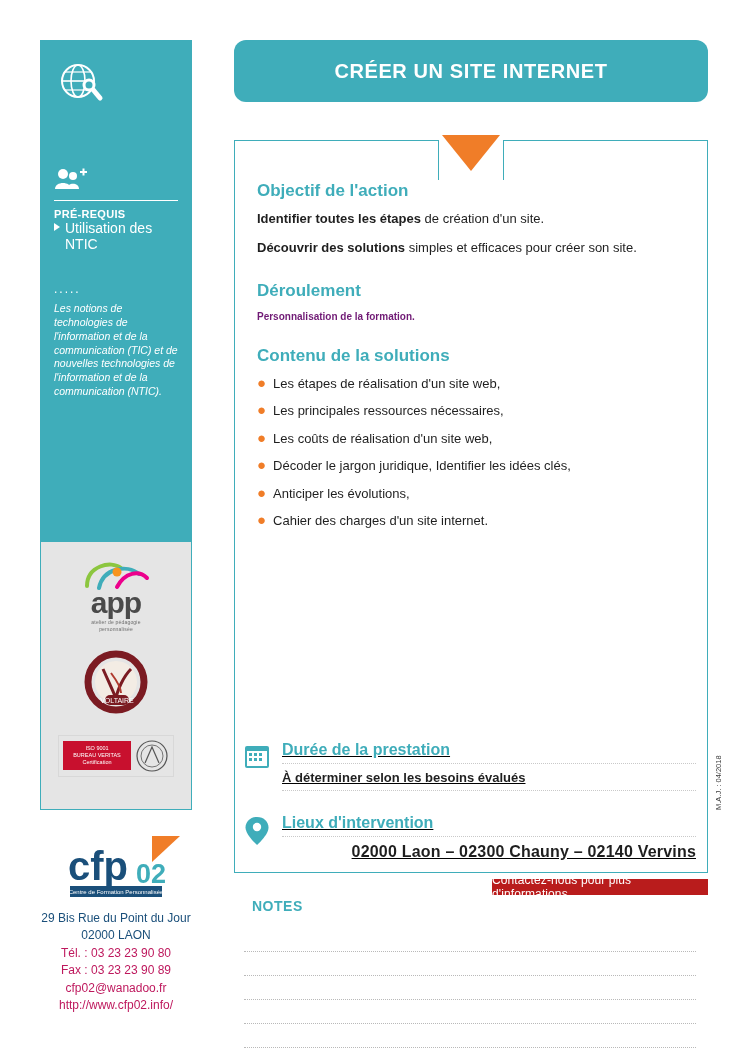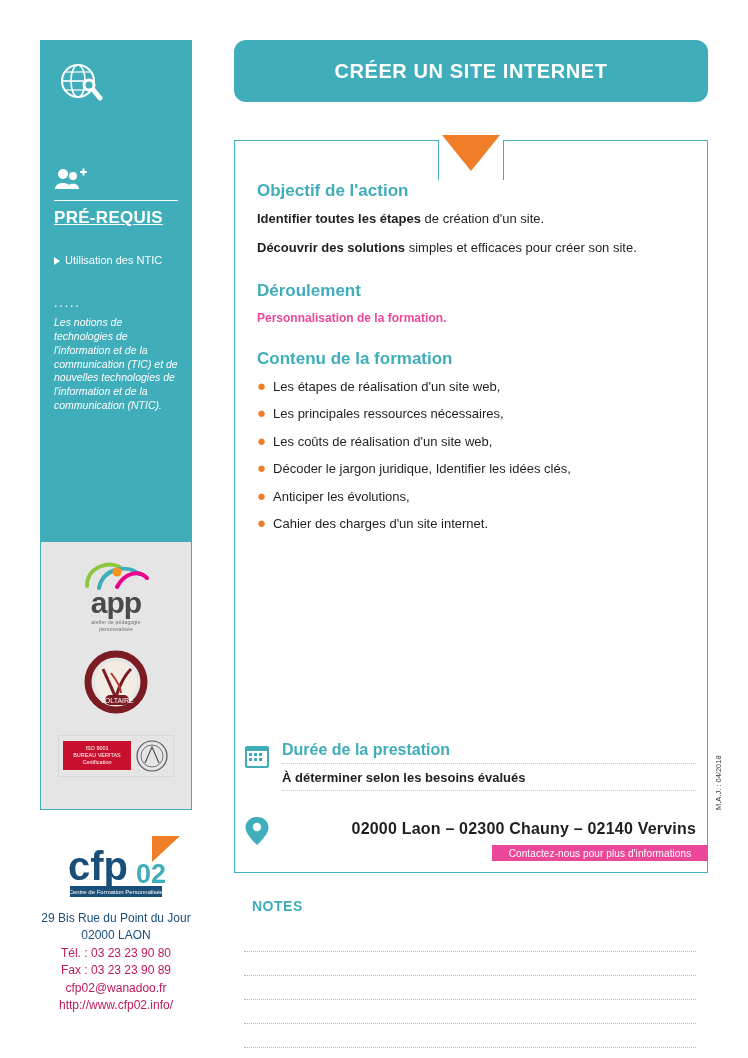--- a/index.html
+++ b/index.html
@@ -38,28 +38,26 @@
   .person-icon {
     margin-bottom: 6px;
   }
   .prereq-rule {
     border: none;
     border-top: 1px solid #ffffff;
     margin: 4px 0 7px 0;
     width: 124px;
   }
   .prereq-title {
-    font-size: 17px;
+    font-size: 11px;
     font-weight: bold;
     letter-spacing: 0.3px;
-    margin-bottom: 26px;
-    text-decoration: underline;
   }
   .prereq-item {
-    font-size: 11px;
+    font-size: 14px;
     display: flex;
     align-items: flex-start;
     gap: 5px;
     margin-bottom: 30px;
   }
   .tri-bullet {
     display: inline-block;
     width: 0; height: 0;
     border-left: 6px solid #ffffff;
     border-top: 4px solid transparent;
@@ -196,23 +194,23 @@
   }
   .sec-title.second { margin-top: 24px; }
   .obj-line {
     font-size: 13px;
     color: #1f1f1f;
     margin-bottom: 13px;
     line-height: 1.25;
   }
   .obj-line b { font-weight: bold; }
   .deroul-line {
-    font-size: 12px;
-    font-weight: bold;
-    color: #ec4899;
+    font-size: 10px;
+    font-weight: bold;
+    color: #701a75;
     margin-bottom: 2px;
   }
   .bullet-line {
     font-size: 13px;
     color: #1f1f1f;
     margin-bottom: 12px;
     display: flex;
     gap: 7px;
     align-items: flex-start;
     line-height: 1.2;
@@ -222,20 +220,21 @@
     font-size: 15px;
     line-height: 0.9;
   }
 
   
   .info-row {
     display: flex;
     align-items: flex-start;
     gap: 12px;
     margin-top: 6px;
+    text-decoration: underline;
   }
   .info-icon { flex: 0 0 auto; padding-top: 2px; }
   .info-body { flex: 1 1 auto; }
   .info-title {
     color: #3fadba;
     font-size: 16px;
     font-weight: bold;
     border-bottom: 1px dotted #c9c9c9;
     padding-bottom: 4px;
   }
@@ -252,26 +251,26 @@
     border-bottom: none;
     text-align: right;
   }
   .duration-wrap { position: absolute; left: 244px; top: 735px; width: 452px; }
   .places-wrap { position: absolute; left: 244px; top: 808px; width: 452px; }
 
   
   .contact-strip {
     position: absolute;
     left: 492px;
-    top: 845px;
+    top: 879px;
     width: 216px;
     height: 16px;
-    background: #ec4899;
+    background: #b91c1c;
     color: #ffffff;
-    font-size: 10px;
+    font-size: 12px;
     display: flex;
     align-items: center;
     justify-content: center;
     letter-spacing: 0.1px;
   }
 
   
   .notes-title {
     position: absolute;
     left: 252px;
@@ -414,21 +413,21 @@
 
     <h2 class="sec-title">Objectif de l'action</h2>
     <div id="objectif-lines">
         <div class="obj-line"><b>Identifier toutes les étapes</b><span> de création d'un site.</span></div>
         <div class="obj-line"><b>Découvrir des solutions</b><span> simples et efficaces pour créer son site.</span></div>
       </div>
 
     <h2 class="sec-title second">Déroulement</h2>
     <div class="deroul-line">Personnalisation de la formation.</div>
 
-    <h2 class="sec-title second">Contenu de la formation</h2>
+    <h2 class="sec-title second">Contenu de la solutions</h2>
     <div id="contenu-lines">
         <div class="bullet-line">
           <span class="dot">●</span>
           <span>Les étapes de réalisation d'un site web,</span>
         </div>
         <div class="bullet-line">
           <span class="dot">●</span>
           <span>Les principales ressources nécessaires,</span>
         </div>
         <div class="bullet-line">
@@ -478,20 +477,21 @@
 
   <div class="places-wrap">
     <div class="info-row">
       <div class="info-icon">
         <svg width="26" height="30" viewBox="0 0 26 30">
           <path d="M13 1 C6 1 1.5 6 1.5 11.5 C1.5 19 13 29 13 29 C13 29 24.5 19 24.5 11.5 C24.5 6 20 1 13 1 Z" fill="#3fadba"></path>
           <circle cx="13" cy="11" r="4.2" fill="#ffffff"></circle>
         </svg>
       </div>
       <div class="info-body">
+        <div class="info-title">Lieux d'intervention</div>
         <div class="info-value places">02000 Laon  –  02300 Chauny  –  02140 Vervins</div>
       </div>
     </div>
   </div>
 
   <div class="contact-strip">Contactez-nous pour plus d'informations</div>
 
   <div class="notes-title">NOTES</div>
   <div class="notes-lines">
     <div class="note-line"></div>

